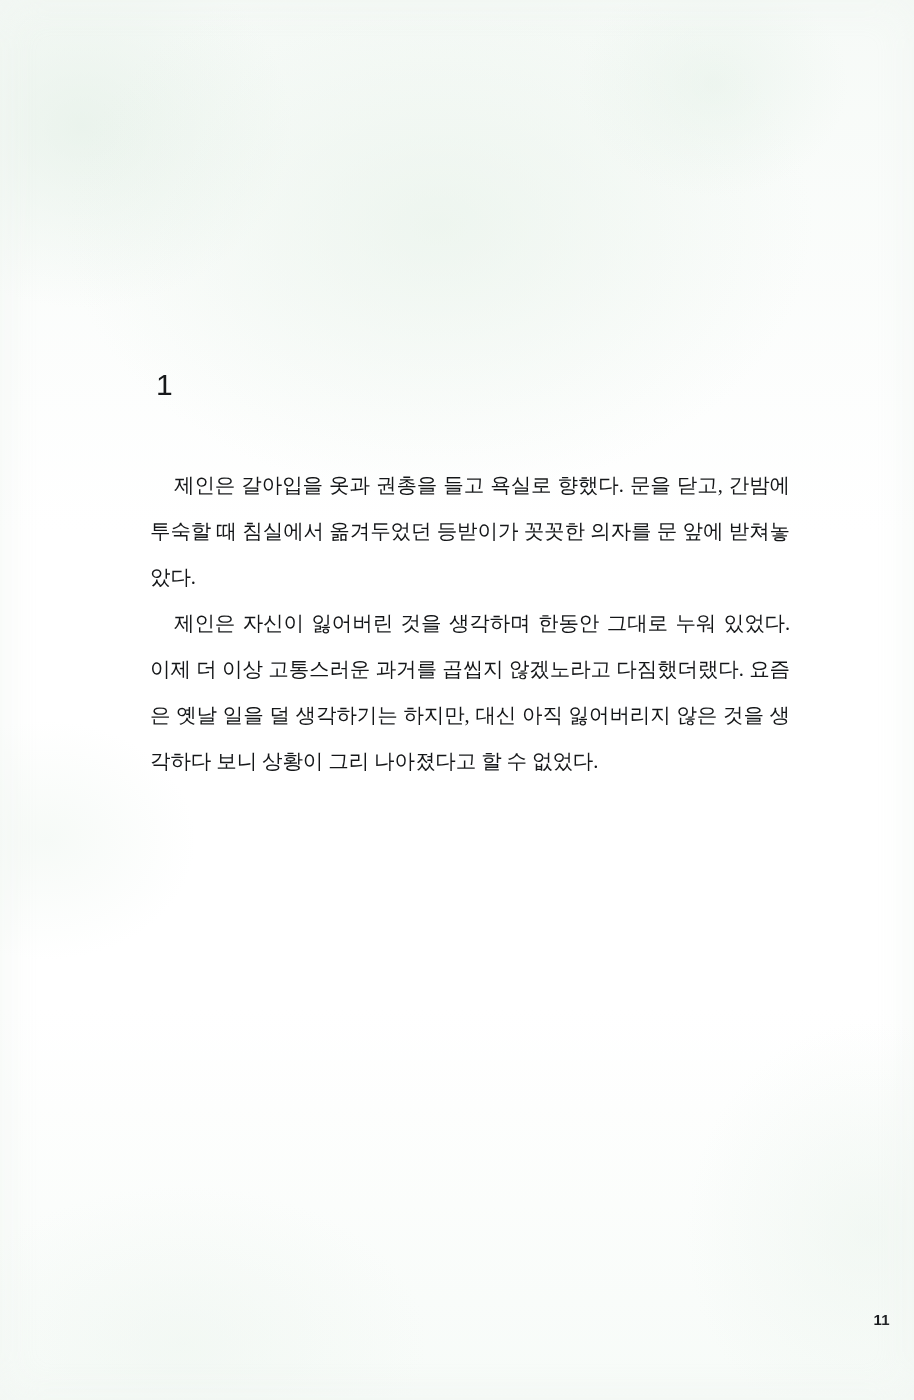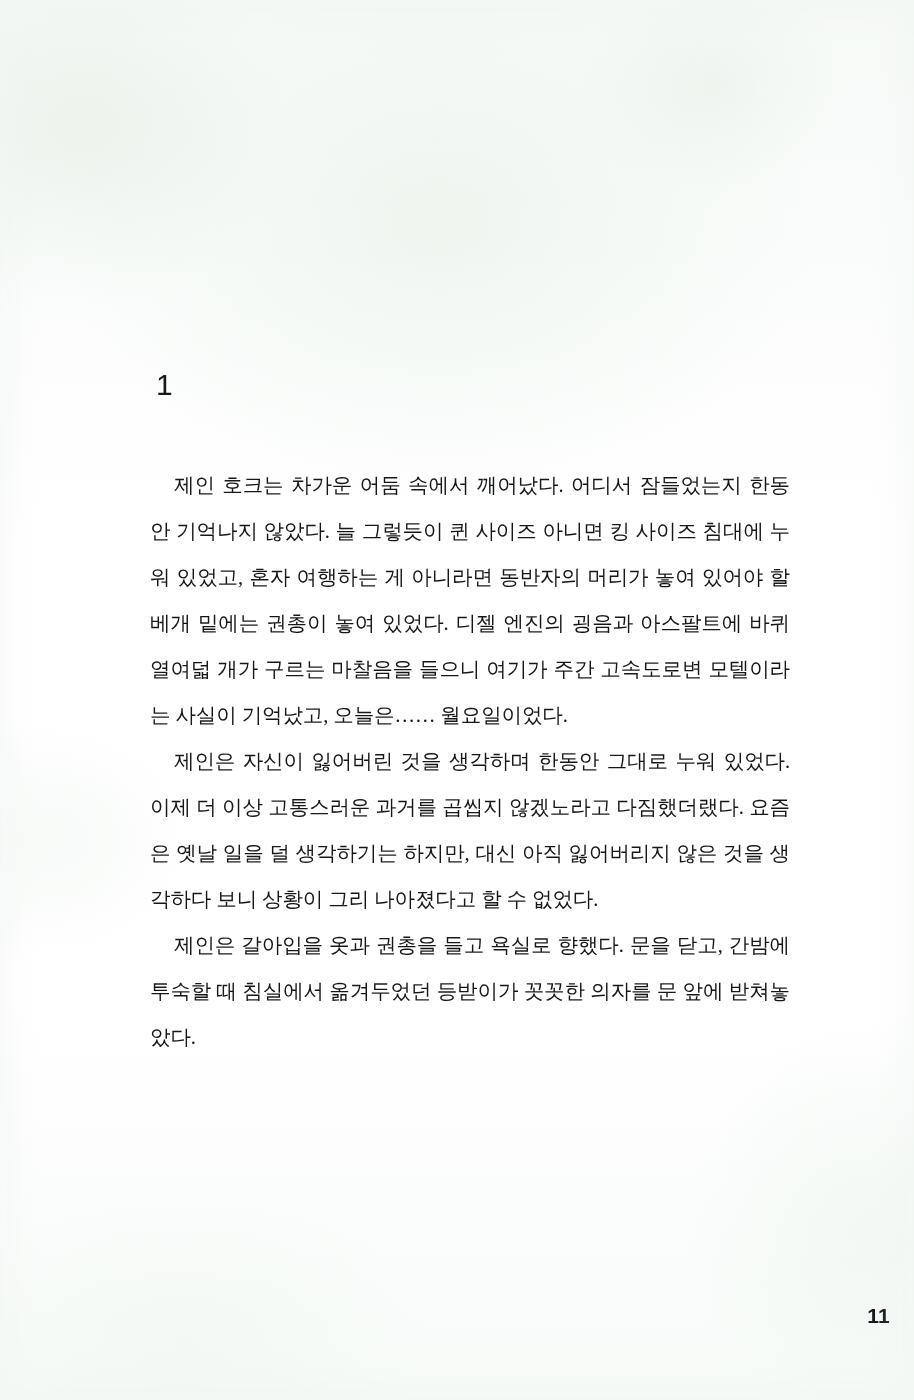--- a/index.html
+++ b/index.html
@@ -65,21 +65,21 @@
     letter-spacing: -0.1px;
   }
   .body-text p {
     margin: 0;
     text-indent: 24px;
   }
   .page-number {
     position: absolute;
     right: 24px;
     bottom: 72px;
-    font-size: 21px;
+    font-size: 15px;
     color: #15171a;
     font-family: "Liberation Sans", sans-serif;
     font-weight: 600;
     letter-spacing: 0.3px;
   }
   .edge-shadow {
     position: absolute;
     inset: 0;
     pointer-events: none;
     box-shadow: inset 0 0 40px rgba(240,245,241,0.8);
@@ -89,23 +89,22 @@
 <body>
 
 <div class="page">
   <div class="paper-tint"></div>
 
   <div class="content">
 
     <div class="chapter-number">1</div>
 
     <div class="body-text">
-      <p>제인 호크는 차가운 어둠 속에서 깨어났다. 어디서 잠들었는지 한동안 기억나지 않았다. 늘 그렇듯이 퀸 사이즈 아니면 킹 사이즈 침대에 누워 있었고, 혼자 여행하는 게 아니라면 동반자의 머리가 놓여 있어야 할 베개 밑에는 권총이 놓여 있었다. 디젤 엔진의 굉음과 아스팔트에 바퀴 열여덟 개가 구르는 마찰음을 들으니 여기가 주간 고속도로변 모텔이라는 사실이 기억났고, 오늘은…… 월요일이었다.</p>
+      <p>제인은 갈아입을 옷과 권총을 들고 욕실로 향했다. 문을 닫고, 간밤에 투숙할 때 침실에서 옮겨두었던 등받이가 꼿꼿한 의자를 문 앞에 받쳐놓았다.</p>
       <p>제인은 자신이 잃어버린 것을 생각하며 한동안 그대로 누워 있었다. 이제 더 이상 고통스러운 과거를 곱씹지 않겠노라고 다짐했더랬다. 요즘은 옛날 일을 덜 생각하기는 하지만, 대신 아직 잃어버리지 않은 것을 생각하다 보니 상황이 그리 나아졌다고 할 수 없었다.</p>
-      <p>제인은 갈아입을 옷과 권총을 들고 욕실로 향했다. 문을 닫고, 간밤에 투숙할 때 침실에서 옮겨두었던 등받이가 꼿꼿한 의자를 문 앞에 받쳐놓았다.</p>
     </div>
 
   </div>
 
   <div class="page-number">11</div>
 
   <div class="edge-shadow"></div>
 </div>
 
 </body></html>

